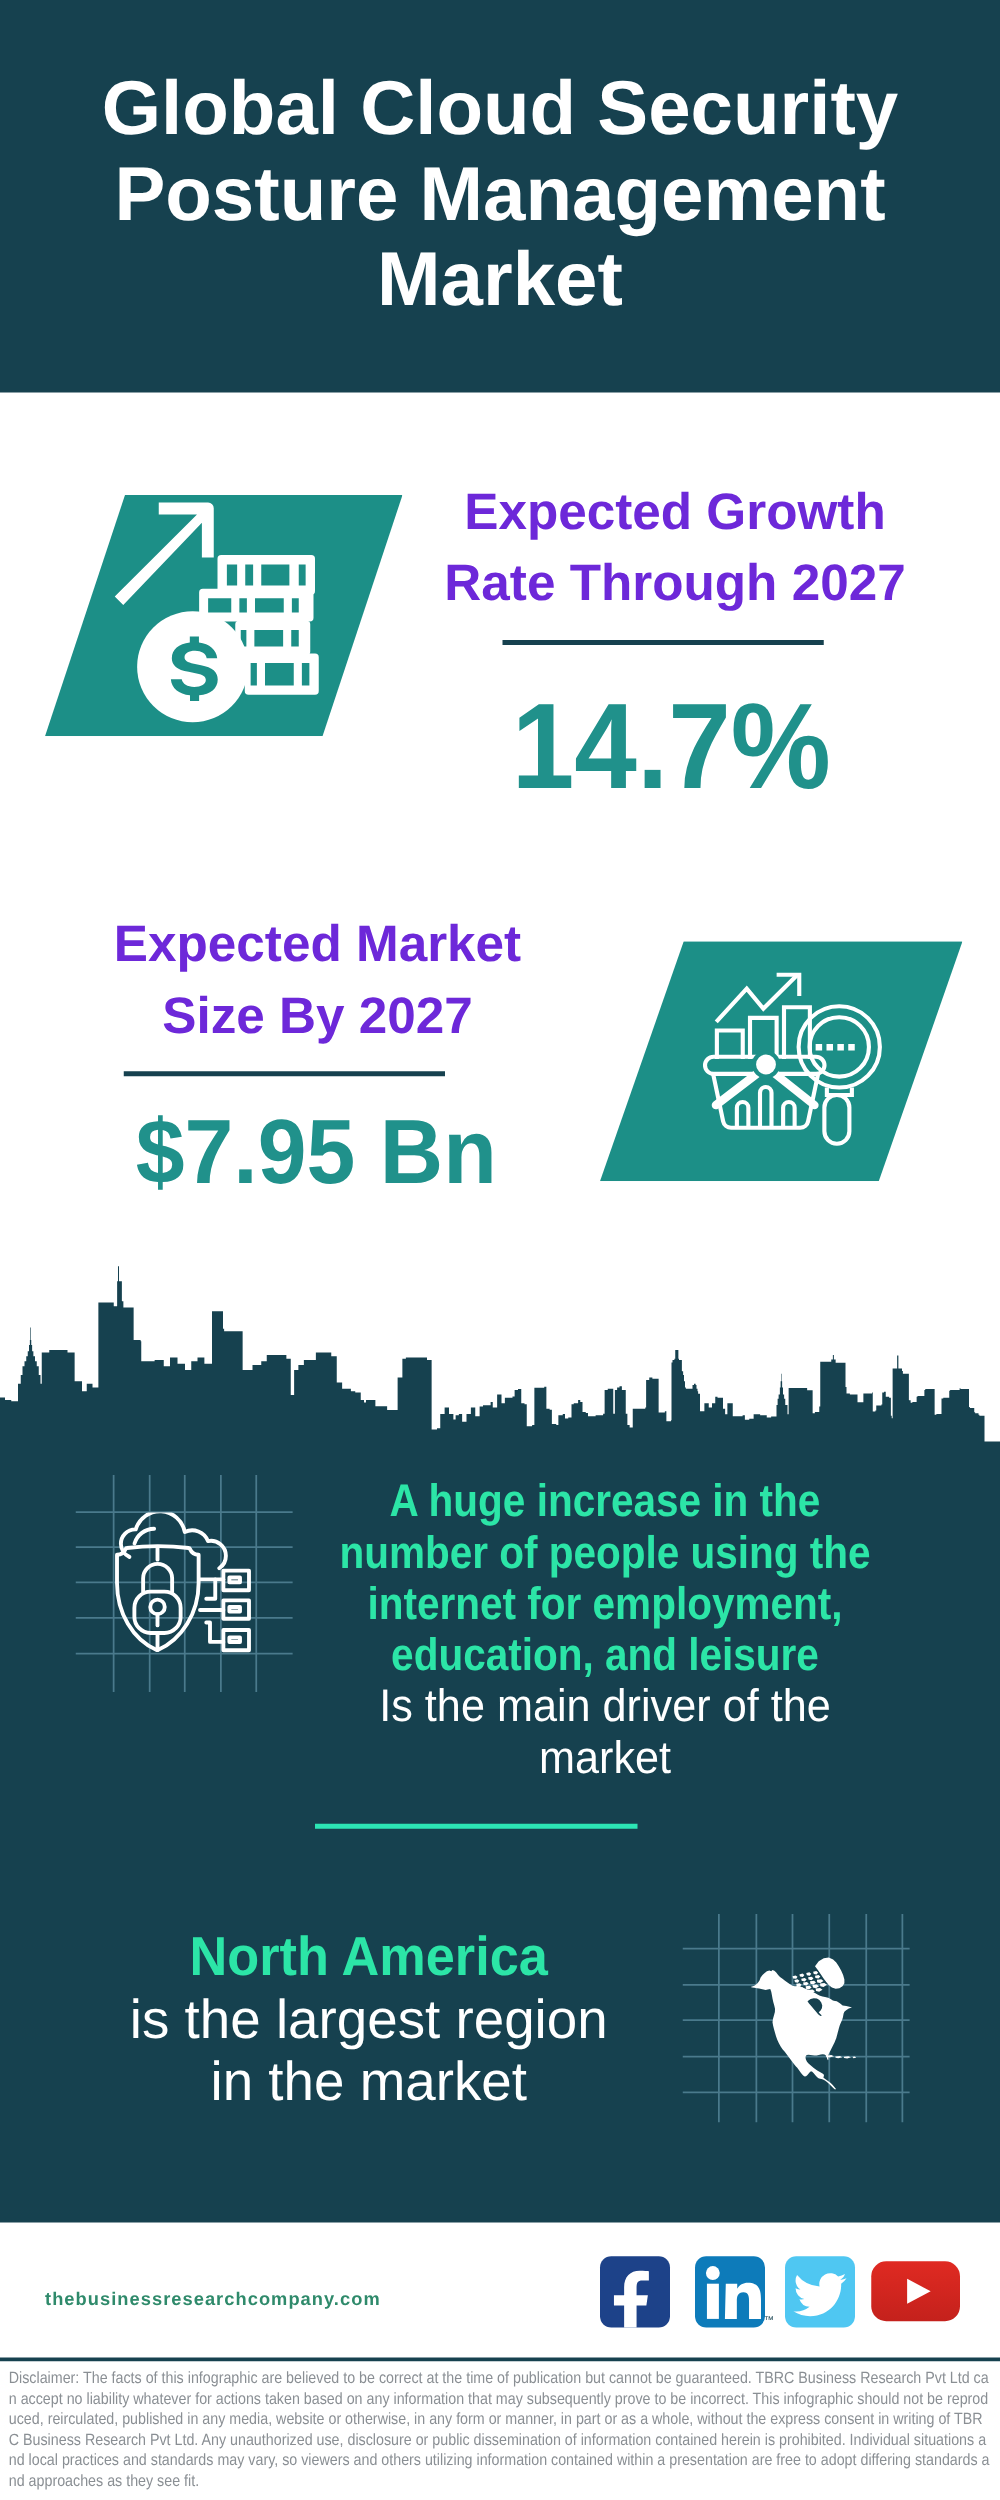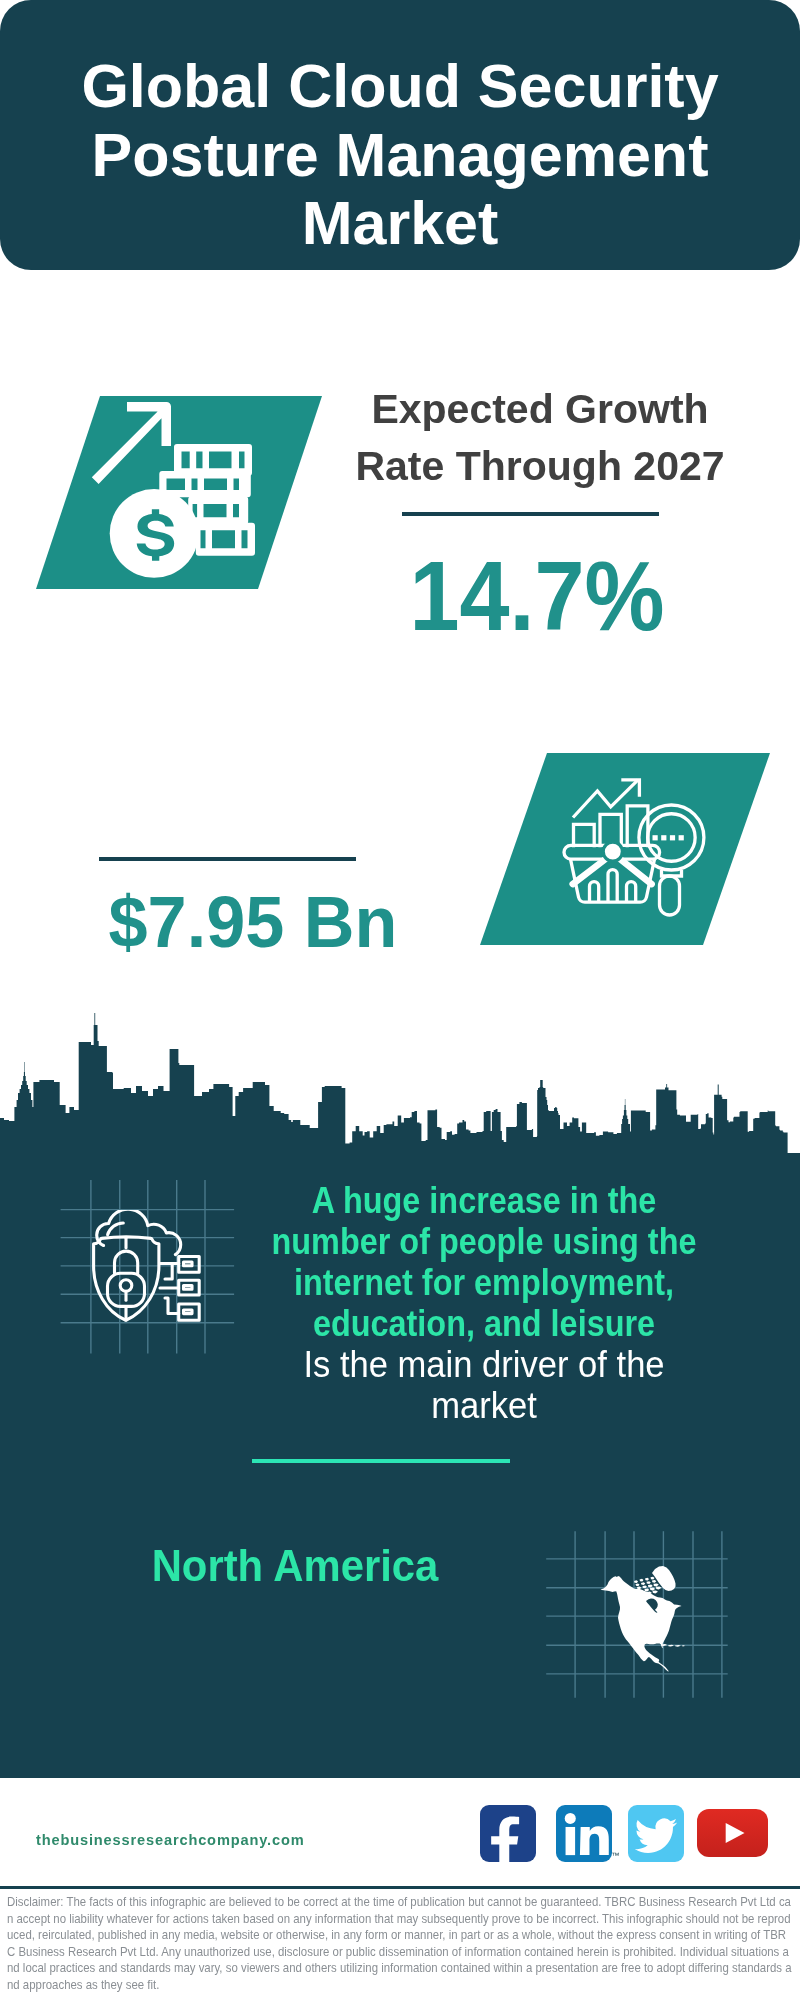--- a/index.html
+++ b/index.html
@@ -1,26 +1,26 @@
 <!DOCTYPE html>
 <html><head>
 <meta charset="utf-8">
 <style>
   * { box-sizing: border-box; margin:0; padding:0; }
   html,body { width:800px; height:2000px; }
   body { font-family:"Liberation Sans", sans-serif; background:#ffffff; overflow:hidden; }
   .page { position:relative; width:800px; height:2000px; background:#fff; }
 
-  .hdr { position:absolute; left:0; top:0; width:800px; height:270px; background:#16414f;border-radius:31px; }
+  .hdr { position:absolute; left:0; top:0; width:800px; height:314px; background:#16414f; }
   .hdr h1 { position:absolute; left:0; top:52px; width:800px; text-align:center;
             color:#fff; font-size:61px; font-weight:bold; line-height:68.5px; }
 
   .para { position:absolute; background:#1c8f87; }
 
-  .stat-label { position:absolute; color:#404040; font-size:41px; font-weight:bold;
+  .stat-label { position:absolute; color:#6d28d9; font-size:41px; font-weight:bold;
                 line-height:57px; text-align:center; }
   .stat-rule { position:absolute; height:4px; background:#16414f; }
   .stat-value { position:absolute; color:#20918b; font-weight:bold;
                 text-align:center; line-height:1; white-space:nowrap; }
 
   .drv-hi { color:#2ce5a7; font-size:36.5px; font-weight:bold; line-height:41px;
             text-align:center; transform:scaleX(0.888); }
   .drv-rest { color:#ffffff; font-size:36.5px; font-weight:normal; line-height:41px;
             text-align:center; transform:scaleX(0.947); }
   .mint-rule { height:4px; background:#2ce5b5; }
@@ -110,20 +110,21 @@
       <path d="M101.5,95 v6 h20 v-6"></path>
       <rect x="99.5" y="101" width="20" height="39" rx="10"></rect>
     </g>
     <g fill="#ffffff" stroke="none">
       <rect x="92.5" y="60.2" width="5.2" height="5.2"></rect>
       <rect x="101.2" y="60.2" width="5.2" height="5.2"></rect>
       <rect x="109.9" y="60.2" width="5.2" height="5.2"></rect>
       <rect x="118.6" y="60.2" width="5.2" height="5.2"></rect>
     </g>
   </svg>
+  <div class="stat-label" style="left:69px; top:727px; width:370px;">Expected Market Size By 2027</div>
   <div class="stat-rule" style="left:99px; top:857px; width:257px;"></div>
   <div class="stat-value" style="left:43px; top:885px; width:420px; font-size:73px; transform:scaleX(0.962);">$7.95 Bn</div>
 
   <div class="dark" style="top:1155px; height:623px;"></div>
 
   <svg class="grid-bg" viewBox="0 0 180 180" style="position:absolute; left:60px; top:1178px; width:180px; height:180px;">
     <g stroke="#4a7a8c" stroke-width="1.4" fill="none">
       <path d="M30.9,2 V175.5"></path>
         <path d="M59.75,2 V175.5"></path>
         <path d="M87.8,2 V175.5"></path>
@@ -166,20 +167,21 @@
       <path d="M70,78 H88.7"></path>
       <path d="M75,88 h3 V103.5 H88.7"></path>
     </g>
   </svg>
 
   <div class="drv-hi" style="position:absolute; left:244px; top:1180px; width:480px;">A huge increase in the number of people using the internet for employment, education, and leisure</div>
   <div class="drv-rest" style="position:absolute; left:254px; top:1344px; width:460px;">Is the main driver of the market</div>
   <div class="mint-rule" style="position:absolute; left:252px; top:1459px; width:258px;"></div>
 
   <div class="reg-hi" style="position:absolute; left:85px; top:1541px; width:420px;">North America</div>
+  <div class="reg-rest" style="position:absolute; left:85px; top:1591px; width:420px;">is the largest region in the market</div>
   <svg class="grid-bg" viewBox="0 0 185 185" style="position:absolute; left:545px; top:1515px; width:185px; height:185px;">
     <g stroke="#4a7a8c" stroke-width="1.4" fill="none">
       <path d="M30.1,16.2 V182.7"></path>
         <path d="M60.1,16.2 V182.7"></path>
         <path d="M89,16.2 V182.7"></path>
       <path d="M118.4,16.2 V182.7"></path>
         <path d="M148,16.2 V182.7"></path>
         <path d="M176.9,16.2 V182.7"></path>
       <path d="M1.2,43.9 H182.7"></path>
         <path d="M1.2,72.8 H182.7"></path>

